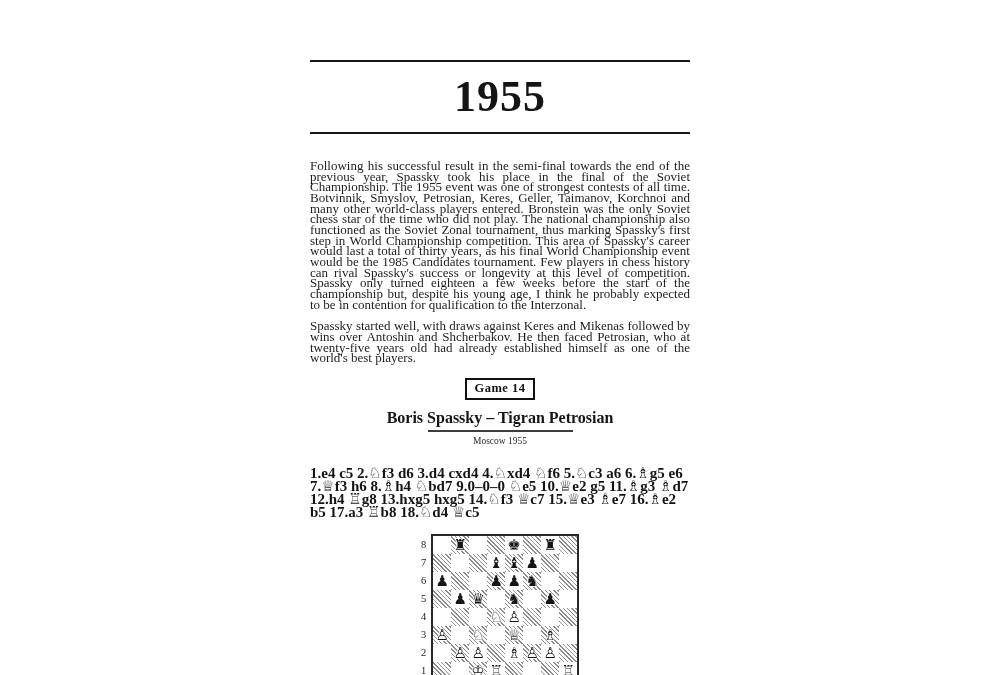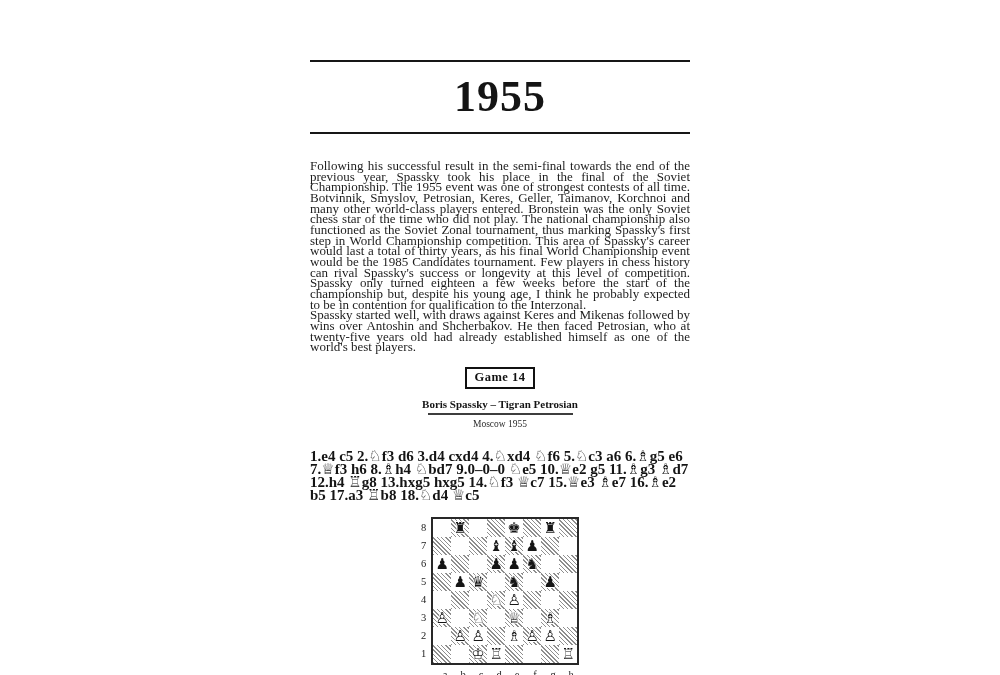--- a/index.html
+++ b/index.html
@@ -31,36 +31,36 @@
     color: #141414;
   }
   .body-para {
     font-size: 13px;
     line-height: 10.65px;
     text-align: justify;
     margin: 0;
     color: #1d1d1d;
   }
   .body-para.first { margin-top: 27px; }
-  .body-para.second { }
+  .body-para.second { margin-top: 11px; }
 
   .game-header { text-align: center; margin-top: 14px; }
   .game-label-box {
     display: inline-block;
     border: 2px solid #111;
     padding: 1px 7px 2px 7px;
     font-weight: bold;
     font-size: 12.5px;
     letter-spacing: 0.5px;
     color: #111;
     text-align: center;
   }
   .players-line {
     font-weight: bold;
-    font-size: 11px;
+    font-size: 16px;
     margin-top: 9px;
     color: #151515;
   }
   .players-rule {
     width: 145px;
     height: 2.5px;
     background: #3d3d3d;
     margin: 3px auto 4px auto;
   }
   .event-line {

